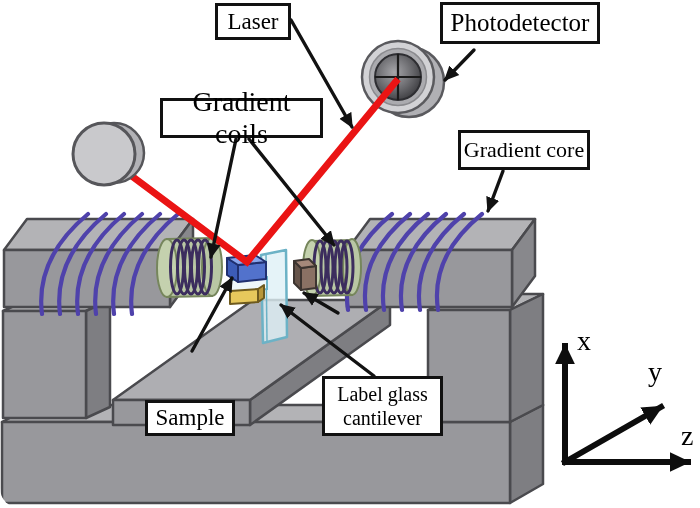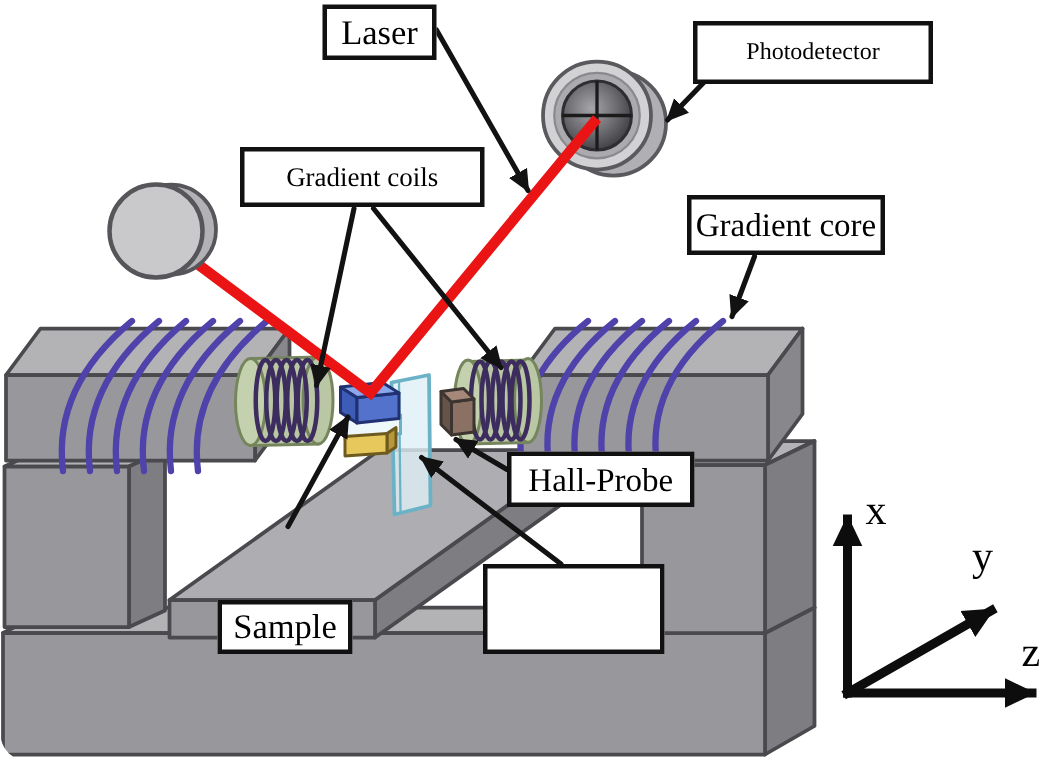--- a/index.html
+++ b/index.html
@@ -8,22 +8,22 @@
     font-family:Liberation Serif, serif; overflow:hidden;border-radius:20px;
   }
   #scene { position:absolute; left:0; top:0; }
   .lbl {
     position:absolute; background:#ffffff; border:3px solid #111111;
     display:flex; align-items:center; justify-content:center;
     color:#000; box-sizing:border-box; text-align:center; z-index:5;
   }
   .lbl.two-line { flex-direction:column; line-height:1.22; }
   #lbl-laser        { left:215px; top:3px;   width:76px;  height:37px; font-size:23px; }
-  #lbl-photodetector{ left:440px; top:14px;  width:160px; height:42px; font-size:16px;margin-left:22px; }
-  #lbl-gradient     { left:160px; top:98px;  width:163px; height:40px; font-size:18px; }
+  #lbl-photodetector{ left:440px; top:2px;  width:160px; height:42px; font-size:25px; }
+  #lbl-gradient     { left:160px; top:98px;  width:163px; height:40px; font-size:28px; }
   #lbl-ferrite      { left:458px; top:130px; width:132px; height:40px; font-size:22px; }
   #lbl-hall         { left:338px; top:301px; width:125px; height:37px; font-size:22px; }
   #lbl-sample       { left:145px; top:352px; width:90px;  height:36px; font-size:23px;margin-top:48px; }
   #lbl-cantilever   { left:322px; top:376px; width:121px; height:60px; font-size:20px; }
   .axis-letter { position:absolute; font-size:28px; color:#000; z-index:5; }
   #ax-x { left:577px; top:325px; }
   #ax-y { left:648px; top:356px; }
   #ax-z { left:681px; top:420px; }
 </style>
 </head>
@@ -175,21 +175,22 @@
       <line x1="565" y1="462" x2="565" y2="346" marker-end="url(#ahBig)"></line>
       <line x1="565" y1="462" x2="661" y2="407" marker-end="url(#ahBig)"></line>
       <line x1="565" y1="462" x2="688" y2="462" marker-end="url(#ahBig)"></line>
     </g>
   </svg>
 
   <div class="lbl" id="lbl-laser">Laser</div>
   <div class="lbl" id="lbl-photodetector">Photodetector</div>
   <div class="lbl" id="lbl-gradient">Gradient coils</div>
   <div class="lbl" id="lbl-ferrite">Gradient core</div>
-  <div class="lbl" id="lbl-hall">Hall-Probe</div>
   <div class="lbl" id="lbl-sample">Sample</div>
   <div class="lbl two-line" id="lbl-cantilever">
+    <span>Label glass</span>
+    <span>cantilever</span>
   </div>
 
   <div class="axis-letter" id="ax-x">x</div>
   <div class="axis-letter" id="ax-y">y</div>
   <div class="axis-letter" id="ax-z">z</div>
 </div>
 
 </body></html>

